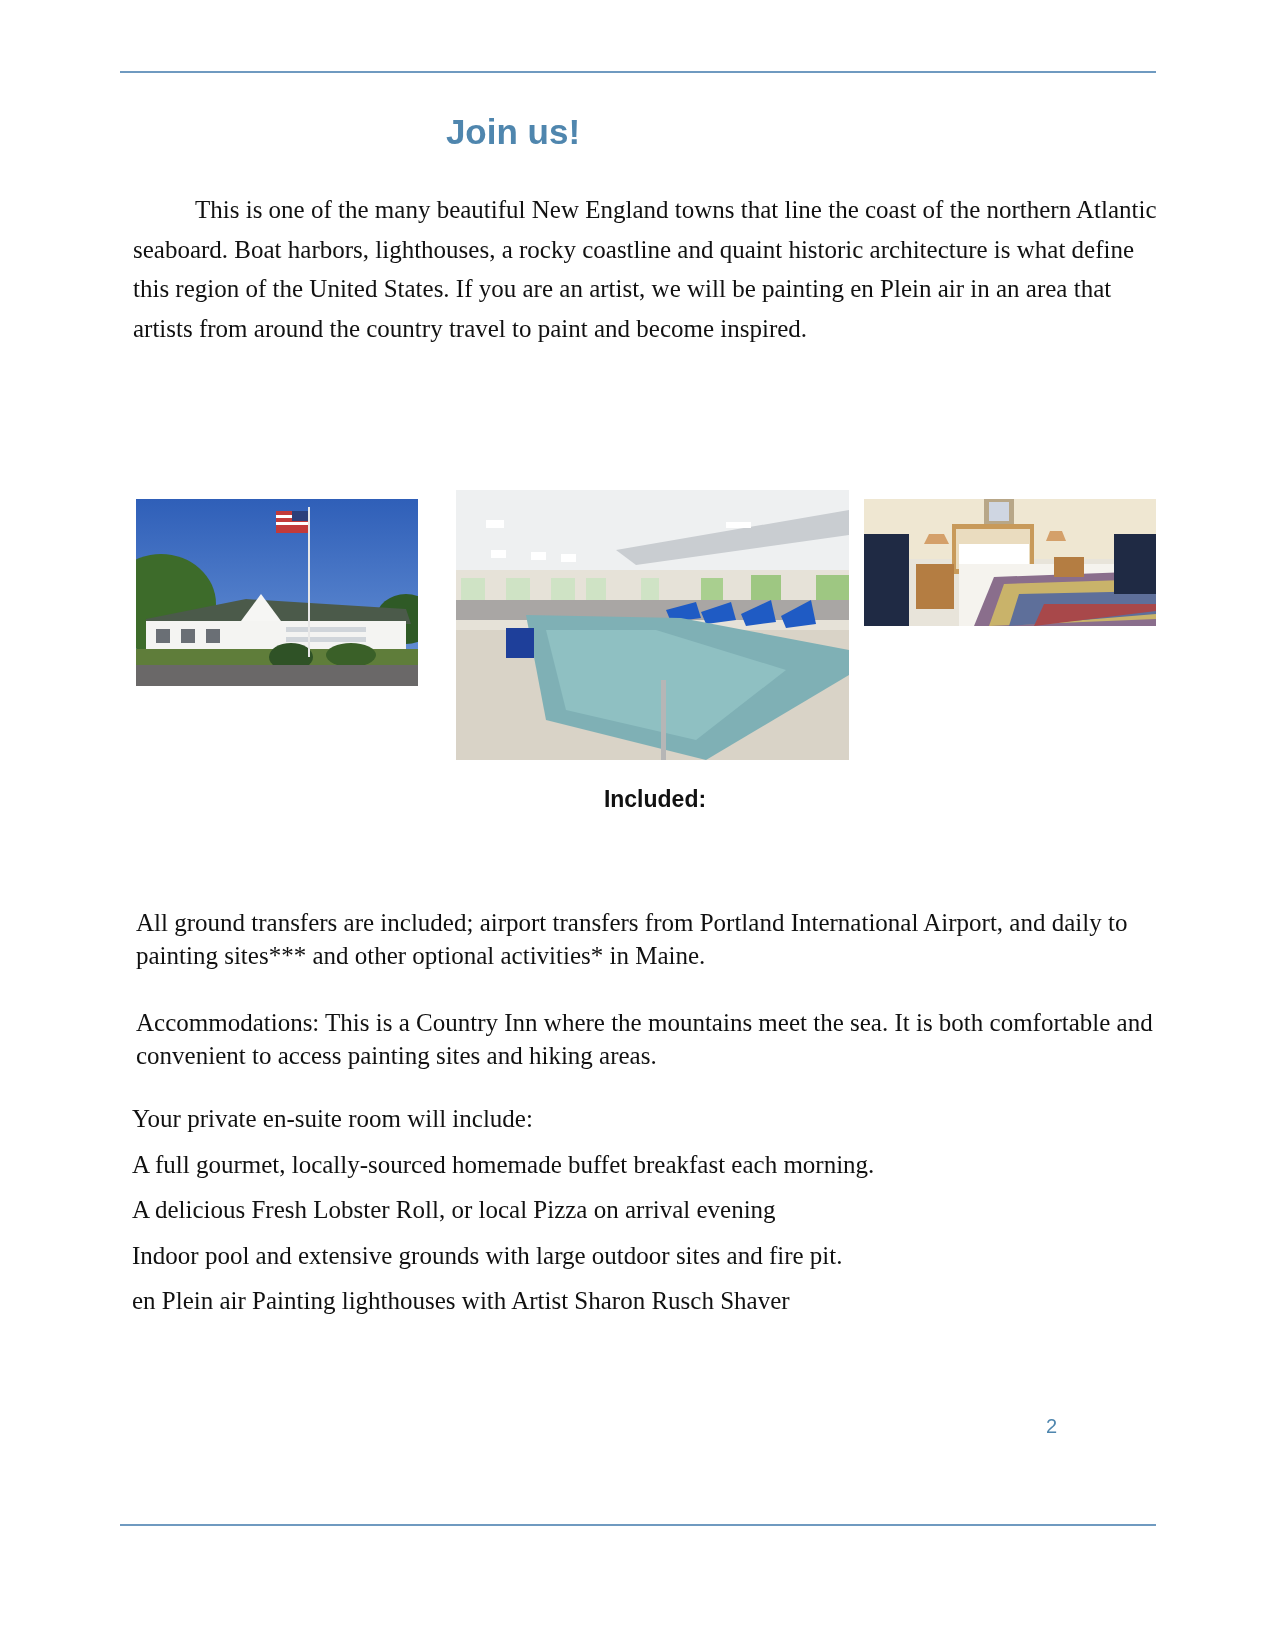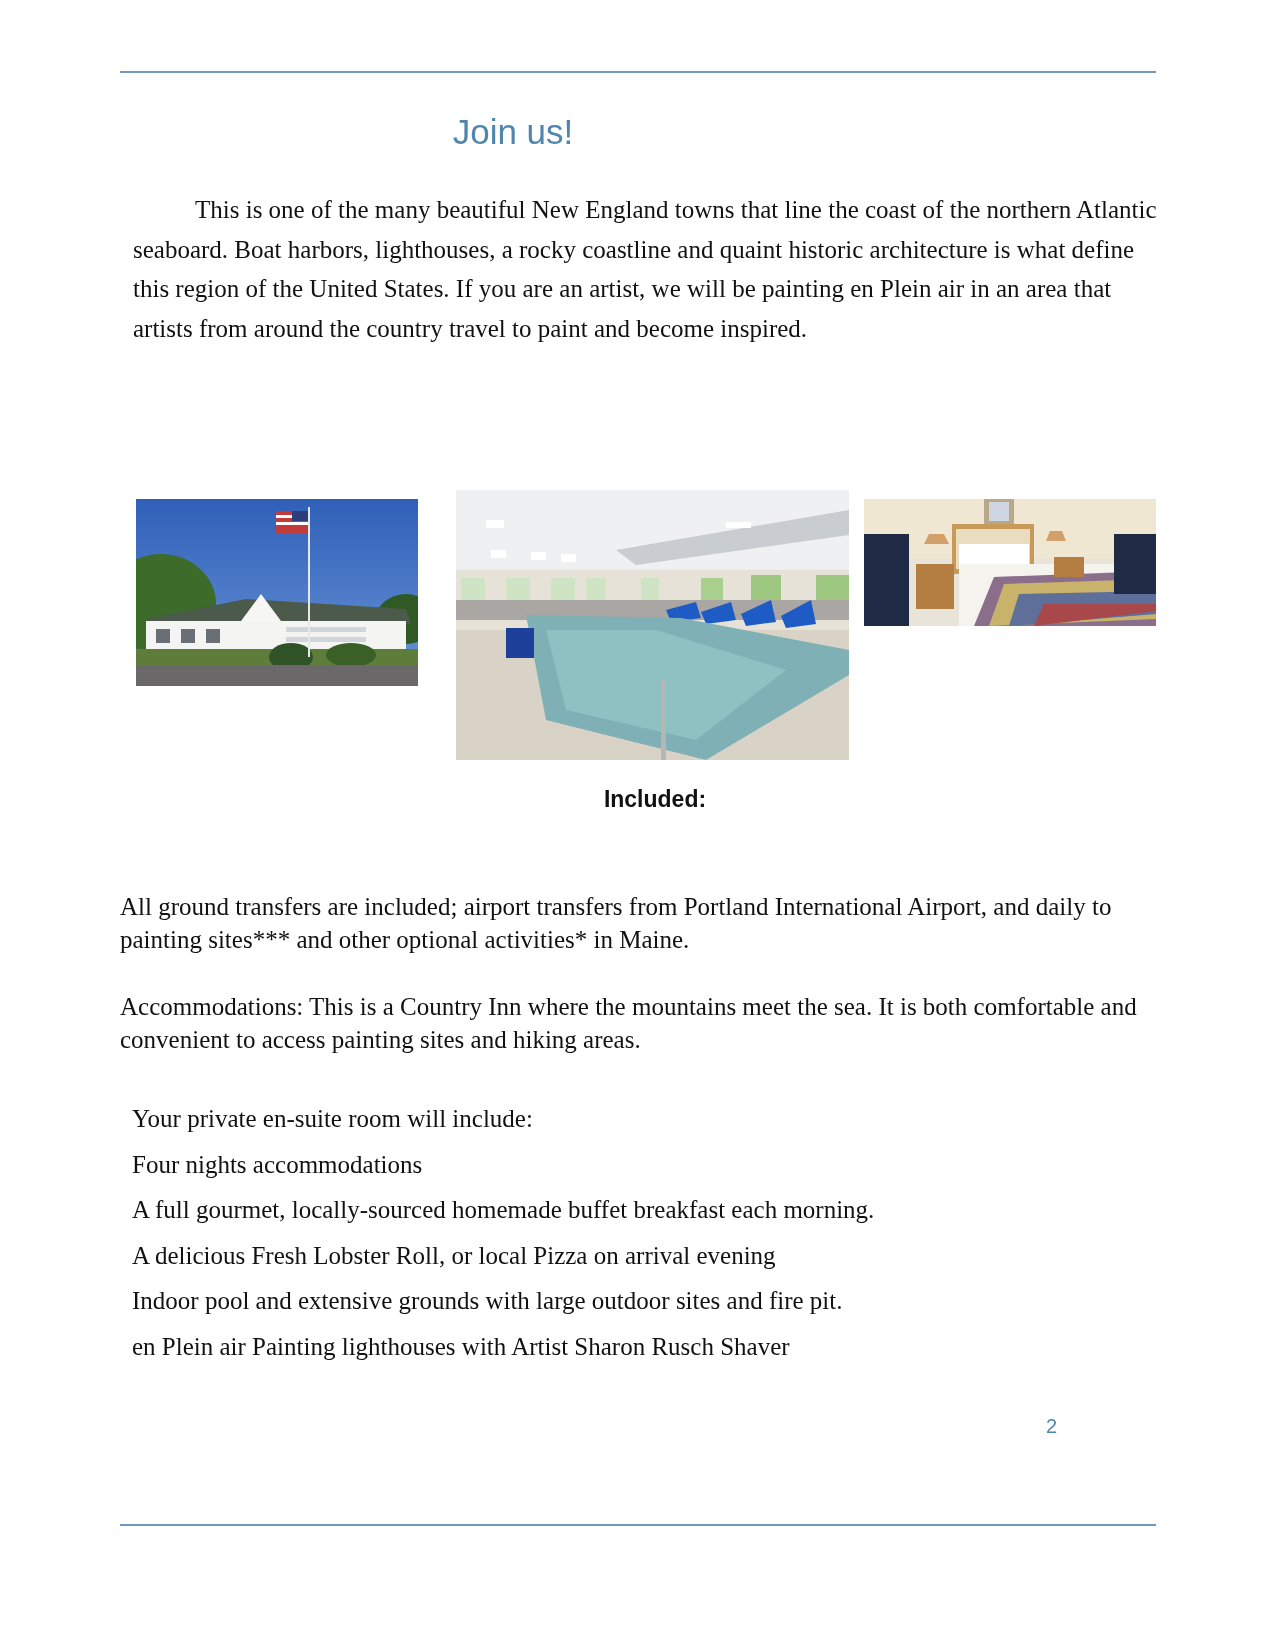--- a/index.html
+++ b/index.html
@@ -2,40 +2,40 @@
 <html><head>
 <meta charset="utf-8">
 <style>
   html, body { margin: 0; padding: 0; background: #ffffff; }
   body { width: 1275px; height: 1650px; position: relative; overflow: hidden; }
   .rule { position: absolute; left: 120px; width: 1036px; height: 2px; background: #6f9ac0; }
   .rule.top { top: 71px; }
   .rule.bottom { top: 1524px; }
   .title {
     position: absolute; top: 112px; left: 0; width: 1026px; text-align: center;
-    font-family: "Liberation Sans", sans-serif; font-weight: normal; font-size: 35px;
+    font-family: "Liberation Sans", sans-serif; font-weight: bold; font-size: 35px;
     color: #4f86ae; letter-spacing: 0px;
   }
   .body-text {
     font-family: "Liberation Serif", serif; font-size: 25px; color: #111; line-height: 39.5px;
   }
   .intro {
     position: absolute; top: 177px; left: 120px; width: 1040px;
     text-indent: 62px; margin: 13px;
   }
   .photo { position: absolute; overflow: hidden; }
   .photo svg { display: block; width: 100%; height: 100%; }
   .photo.inn { left: 136px; top: 499px; width: 282px; height: 187px; }
   .photo.pool { left: 456px; top: 490px; width: 393px; height: 270px; }
   .photo.room { left: 864px; top: 499px; width: 292px; height: 127px; }
   .included-heading {
     position: absolute; top: 786px; left: 0; width: 1310px; text-align: center;
     font-family: "Liberation Sans", sans-serif; font-weight: bold; font-size: 23px; color: #111;
   }
-  .para { position: absolute; left: 120px; width: 1060px; margin: 0; line-height: 33px; }
+  .para { position: absolute; left: 120px; width: 1060px; margin: 16px; line-height: 33px; }
   .para.transfers { top: 890px; }
   .para.accom { top: 990px; }
   .room-list { position: absolute; left: 120px; top: 1090px; margin: 0; padding: 0; list-style: none; line-height: 33.5px; }
   .room-list li { margin: 12px; padding: 0; }
   .page-number {
     position: absolute; top: 1415px; left: 1046px;
     font-family: "Liberation Sans", sans-serif; font-size: 20px; color: #4f86ae;
   }
 </style>
 </head>
@@ -134,21 +134,20 @@
 </div>
 
 <div class="included-heading">Included:</div>
 
 <p class="para transfers body-text">All ground transfers are included; airport transfers from Portland International Airport, and daily to painting sites*** and other optional activities* in Maine.</p>
 
 <p class="para accom body-text">Accommodations: This is a Country Inn where the mountains meet the sea. It is both comfortable and convenient to access painting sites and hiking areas.</p>
 
 <ul class="room-list body-text">
   <li>Your private en-suite room will include:</li>
-  <li>Four nights accommodations</li>
   <li>A full gourmet, locally-sourced homemade buffet breakfast each morning.</li>
   <li>A delicious Fresh Lobster Roll, or local Pizza on arrival evening</li>
   <li>Indoor pool and extensive grounds with large outdoor sites and fire pit.</li>
   <li>en Plein air Painting lighthouses with Artist Sharon Rusch Shaver</li>
 </ul>
 
 <div class="page-number">2</div>
 
 <div class="rule bottom"></div>
 

